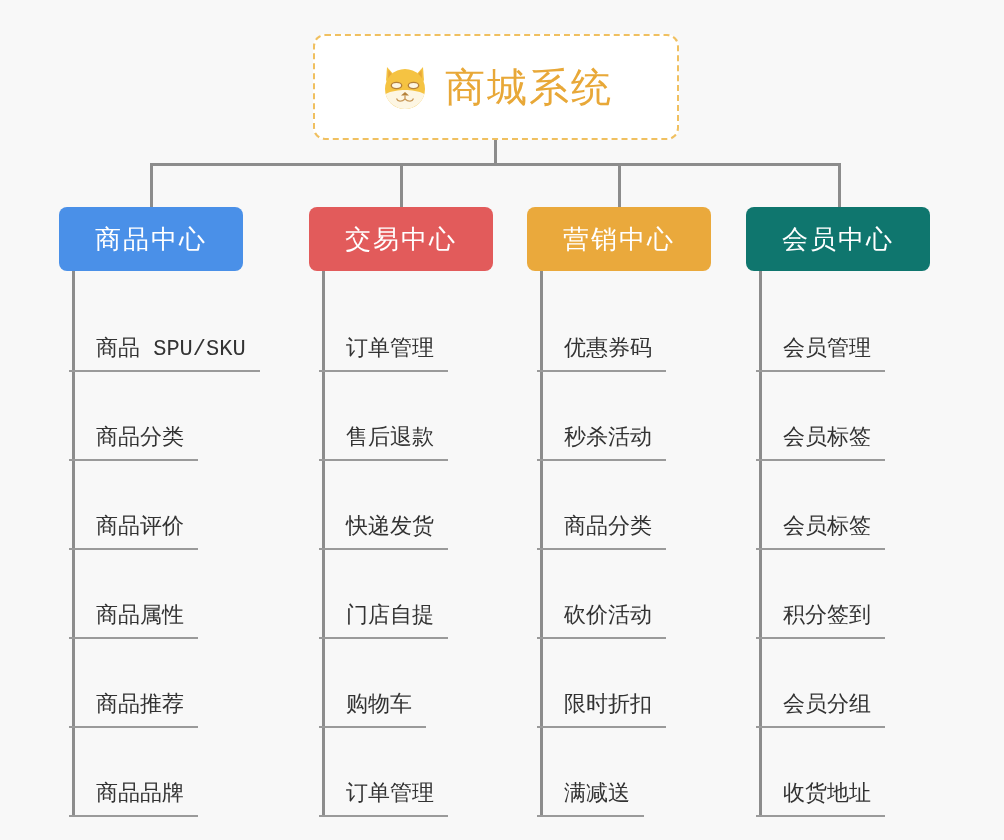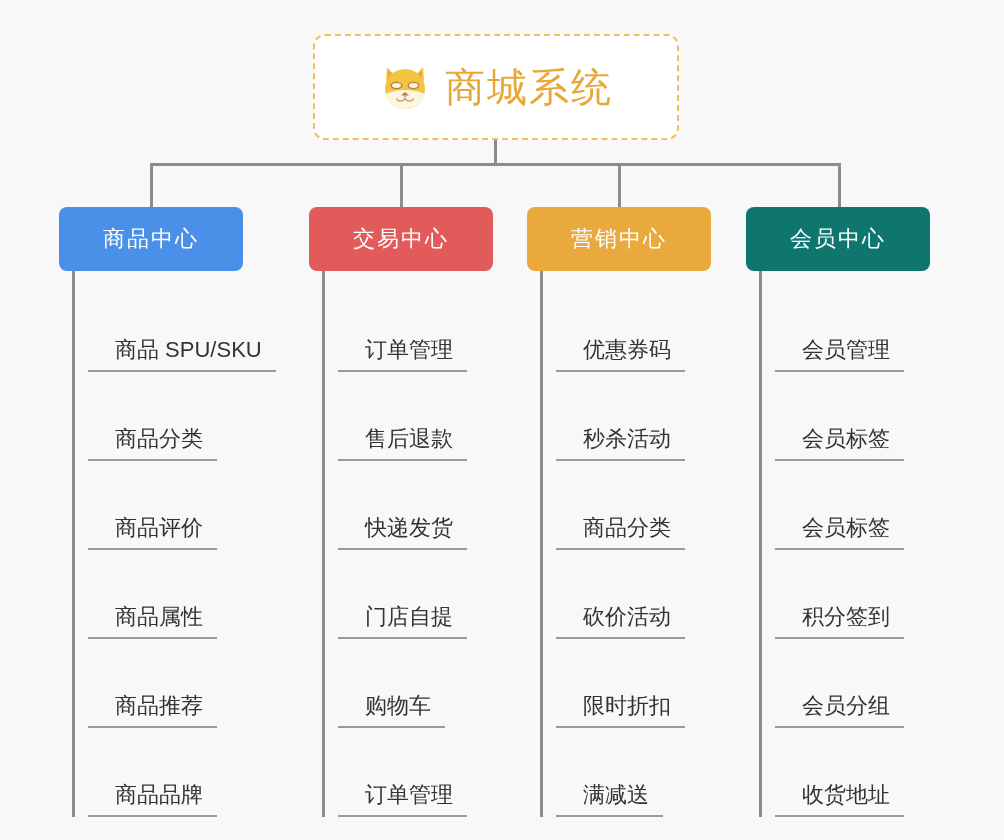--- a/index.html
+++ b/index.html
@@ -82,36 +82,37 @@
   .drop-3 { left: 618px; }
   .drop-4 { left: 838px; }
 
   .cat-header {
     height: 64px;
     border-radius: 8px;
     display: flex;
     align-items: center;
     justify-content: center;
     color: #ffffff;
-    font-size: 22px;
+    font-size: 26px;
     letter-spacing: 2px;
     white-space: nowrap;
   }
   .col-1 .cat-header { width: 184px; background: #4a90e8; }
   .col-2 .cat-header { width: 184px; background: #e25b5b; }
   .col-3 .cat-header { width: 184px; background: #eaa93c; }
   .col-4 .cat-header { width: 184px; background: #0f766e; }
 
   
   .leaf-wrap {
     position: relative;
-    padding-left: 26px;
+    padding-left: 7px;
     border-left: 3px solid #8c8c8c;
     margin-left: 13px;
     padding-top: 12px;
+    font-family: Liberation Mono, monospace;
   }
   .leaf {
     height: 89px;
     display: flex;
     align-items: flex-end;
     box-sizing: border-box;
   }
   .leaf-label {
     font-size: 22px;
     color: #333333;

